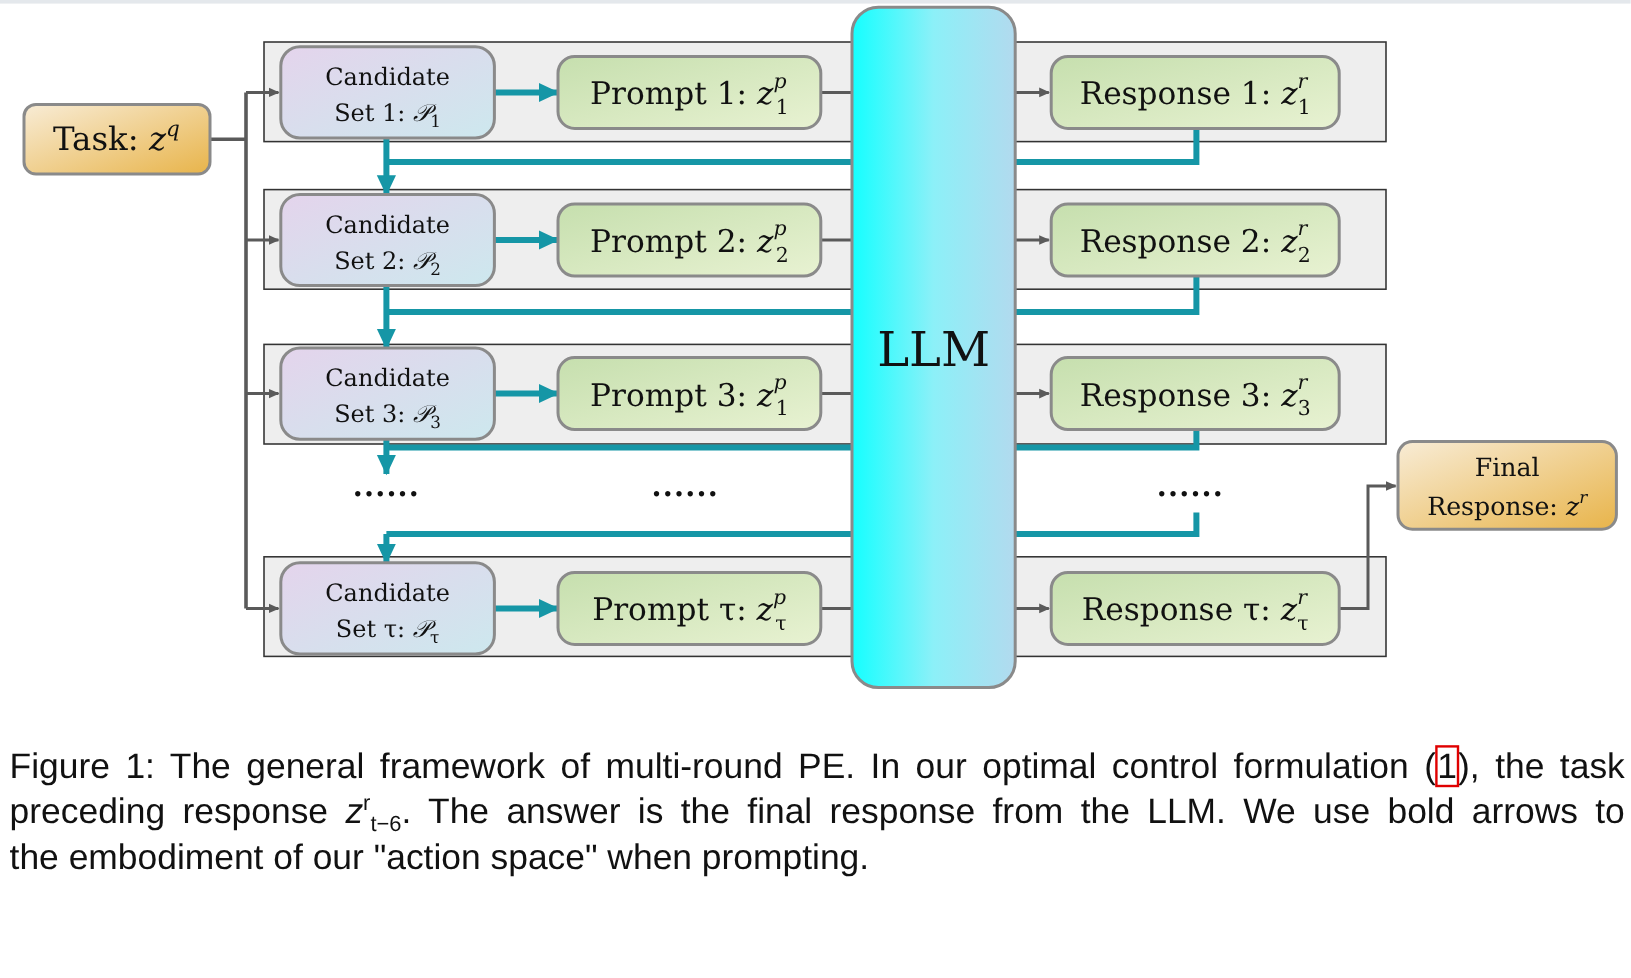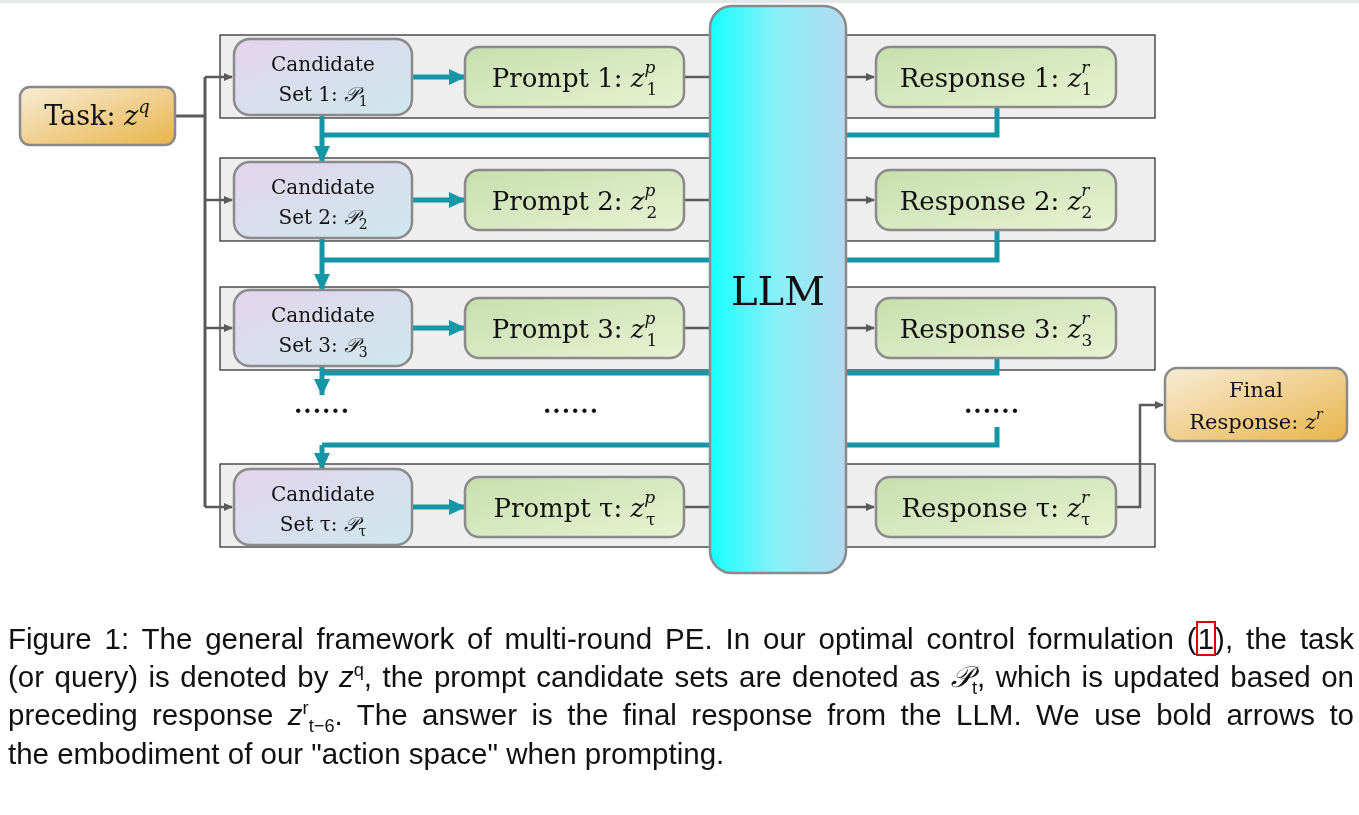--- a/index.html
+++ b/index.html
@@ -123,16 +123,15 @@
       <text x="1256" y="429" text-anchor="middle" font-size="21" class="lbl"><tspan>Response: </tspan><tspan font-style="italic">z</tspan><tspan font-style="italic" font-size="14" dy="-10">r</tspan></text>
     </g>
   <g id="llmLayer">
       <rect x="710" y="6" width="136" height="567" rx="22" fill="url(#gLLM)" stroke="#8a8a8a" stroke-width="2.5"></rect>
       <text x="778" y="305" text-anchor="middle" font-size="40" class="lbl">LLM</text>
     </g>
 </svg>
 
 <div class="caption" id="caption">
     <span class="line">Figure 1:  The general framework of multi-round PE. In our optimal control formulation (<span class="cite">1</span>), the task</span>
-    <span class="line">(or query) is denoted by <i>z</i><sup>q</sup>, the prompt candidate sets are denoted as <i>𝒫</i><sub>t</sub>, which is updated based on</span>
     <span class="line">preceding response <i>z</i><sup>r</sup><sub>t−6</sub>. The answer is the final response from the LLM. We use bold arrows to</span>
     <span class="line last">the embodiment of our "action space" when prompting.</span>
   </div>
 
 </body></html>

